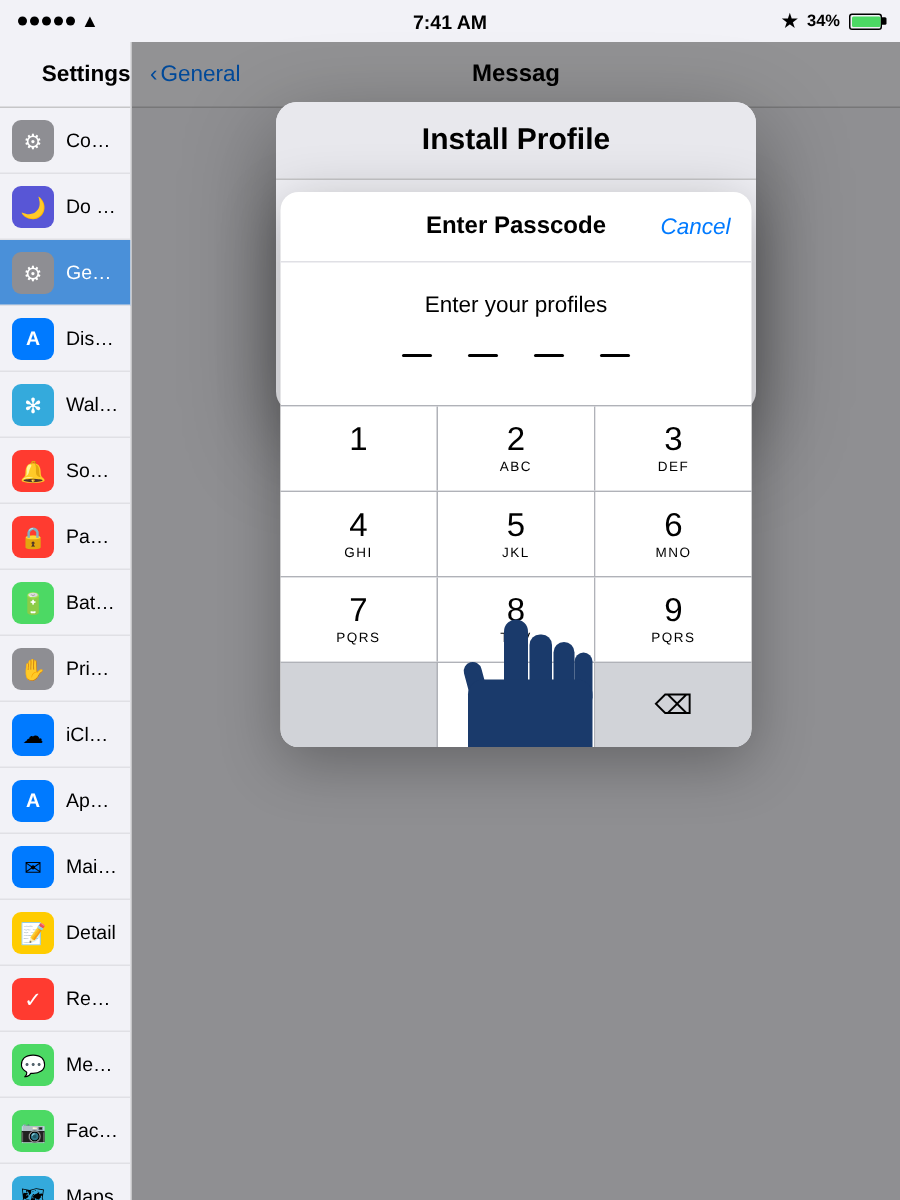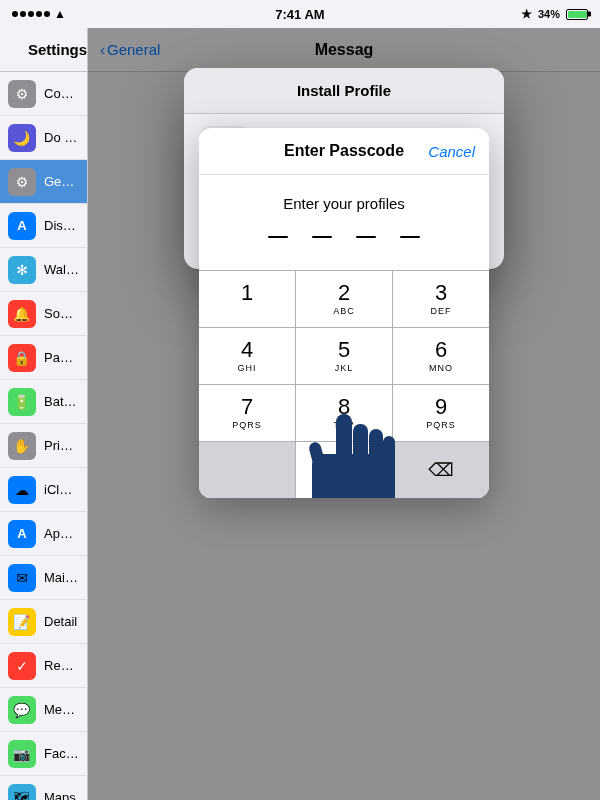--- a/index.html
+++ b/index.html
@@ -161,32 +161,32 @@
     .modal-header {
       background: #e8e8ed;
       padding: 14px 16px;
       display: flex;
       align-items: center;
       justify-content: center;
       position: relative;
       border-bottom: 1px solid #c6c6c8;
     }
     .modal-title {
-      font-size: 15px;
+      font-size: 20px;
       font-weight: 600;
       color: #000;
     }
 
     
     .passcode-modal {
       position: absolute;
       top: 100px;
       left: 50%;
       transform: translateX(-50%);
-      width: 290px;
+      width: 314px;
       background: #fff;
       border-radius: 12px;
       overflow: hidden;
       z-index: 70;
       box-shadow: 0 10px 40px rgba(0,0,0,0.3);
     }
     .passcode-header {
       display: flex;
       align-items: center;
       justify-content: center;

